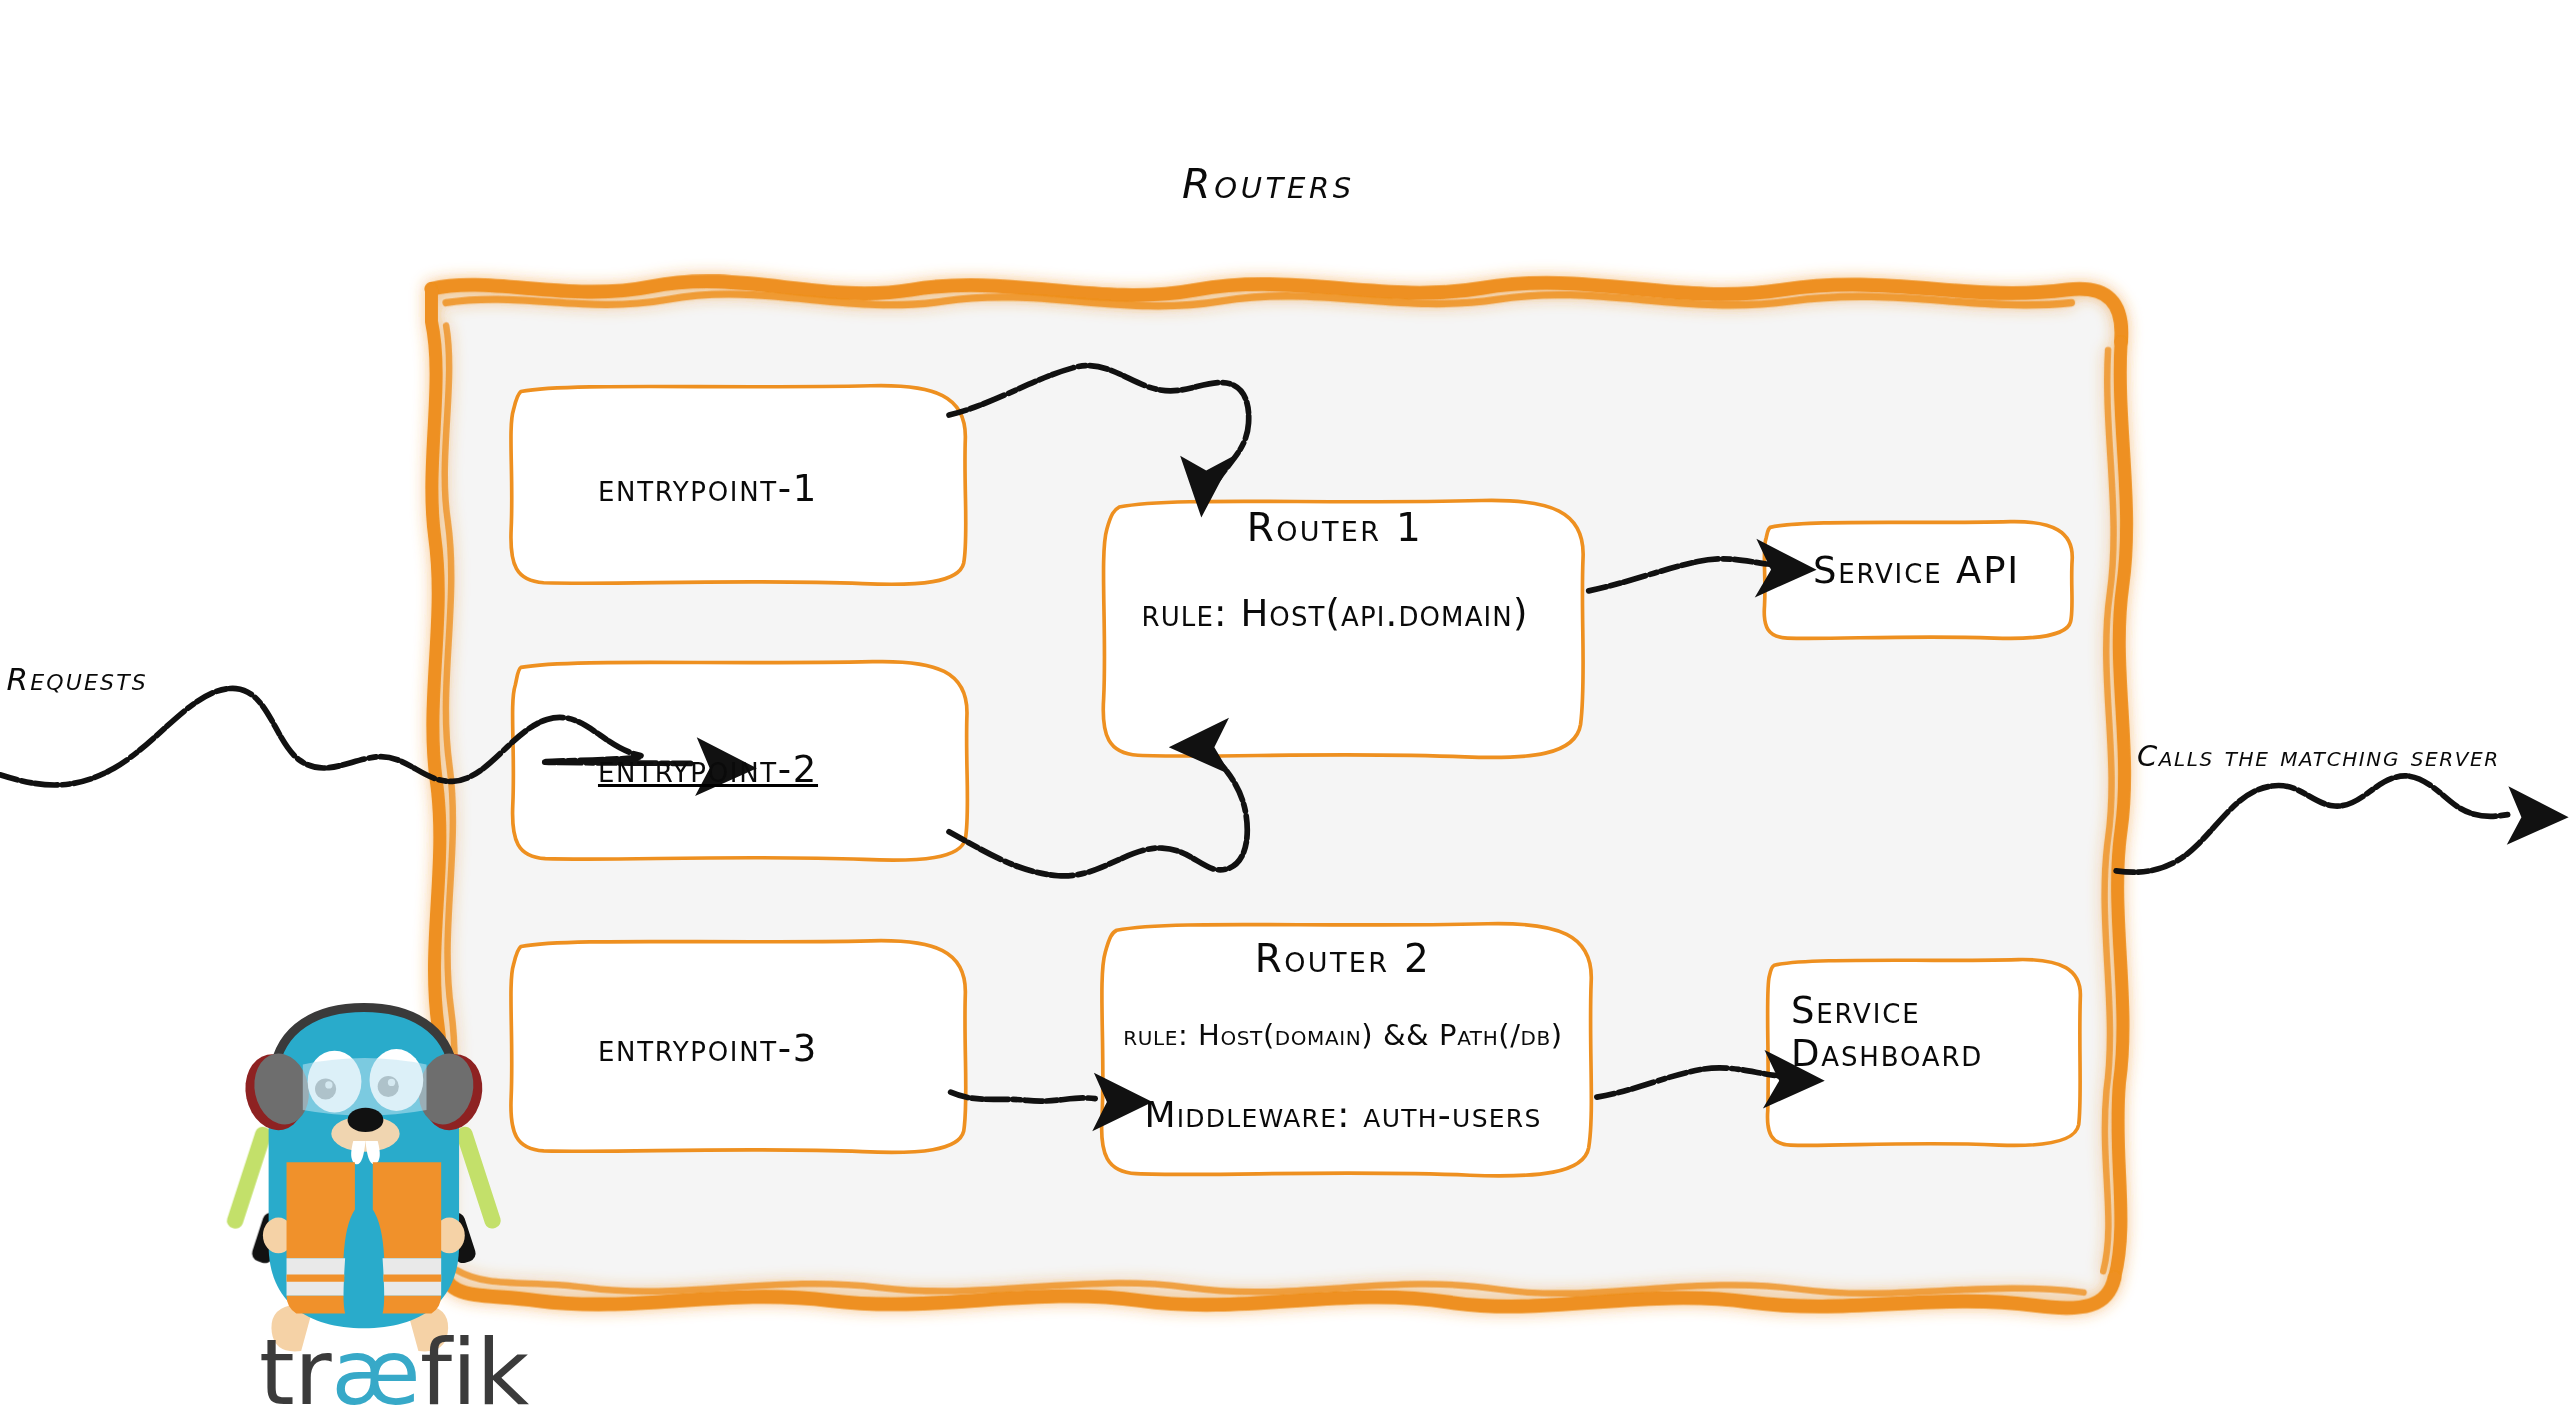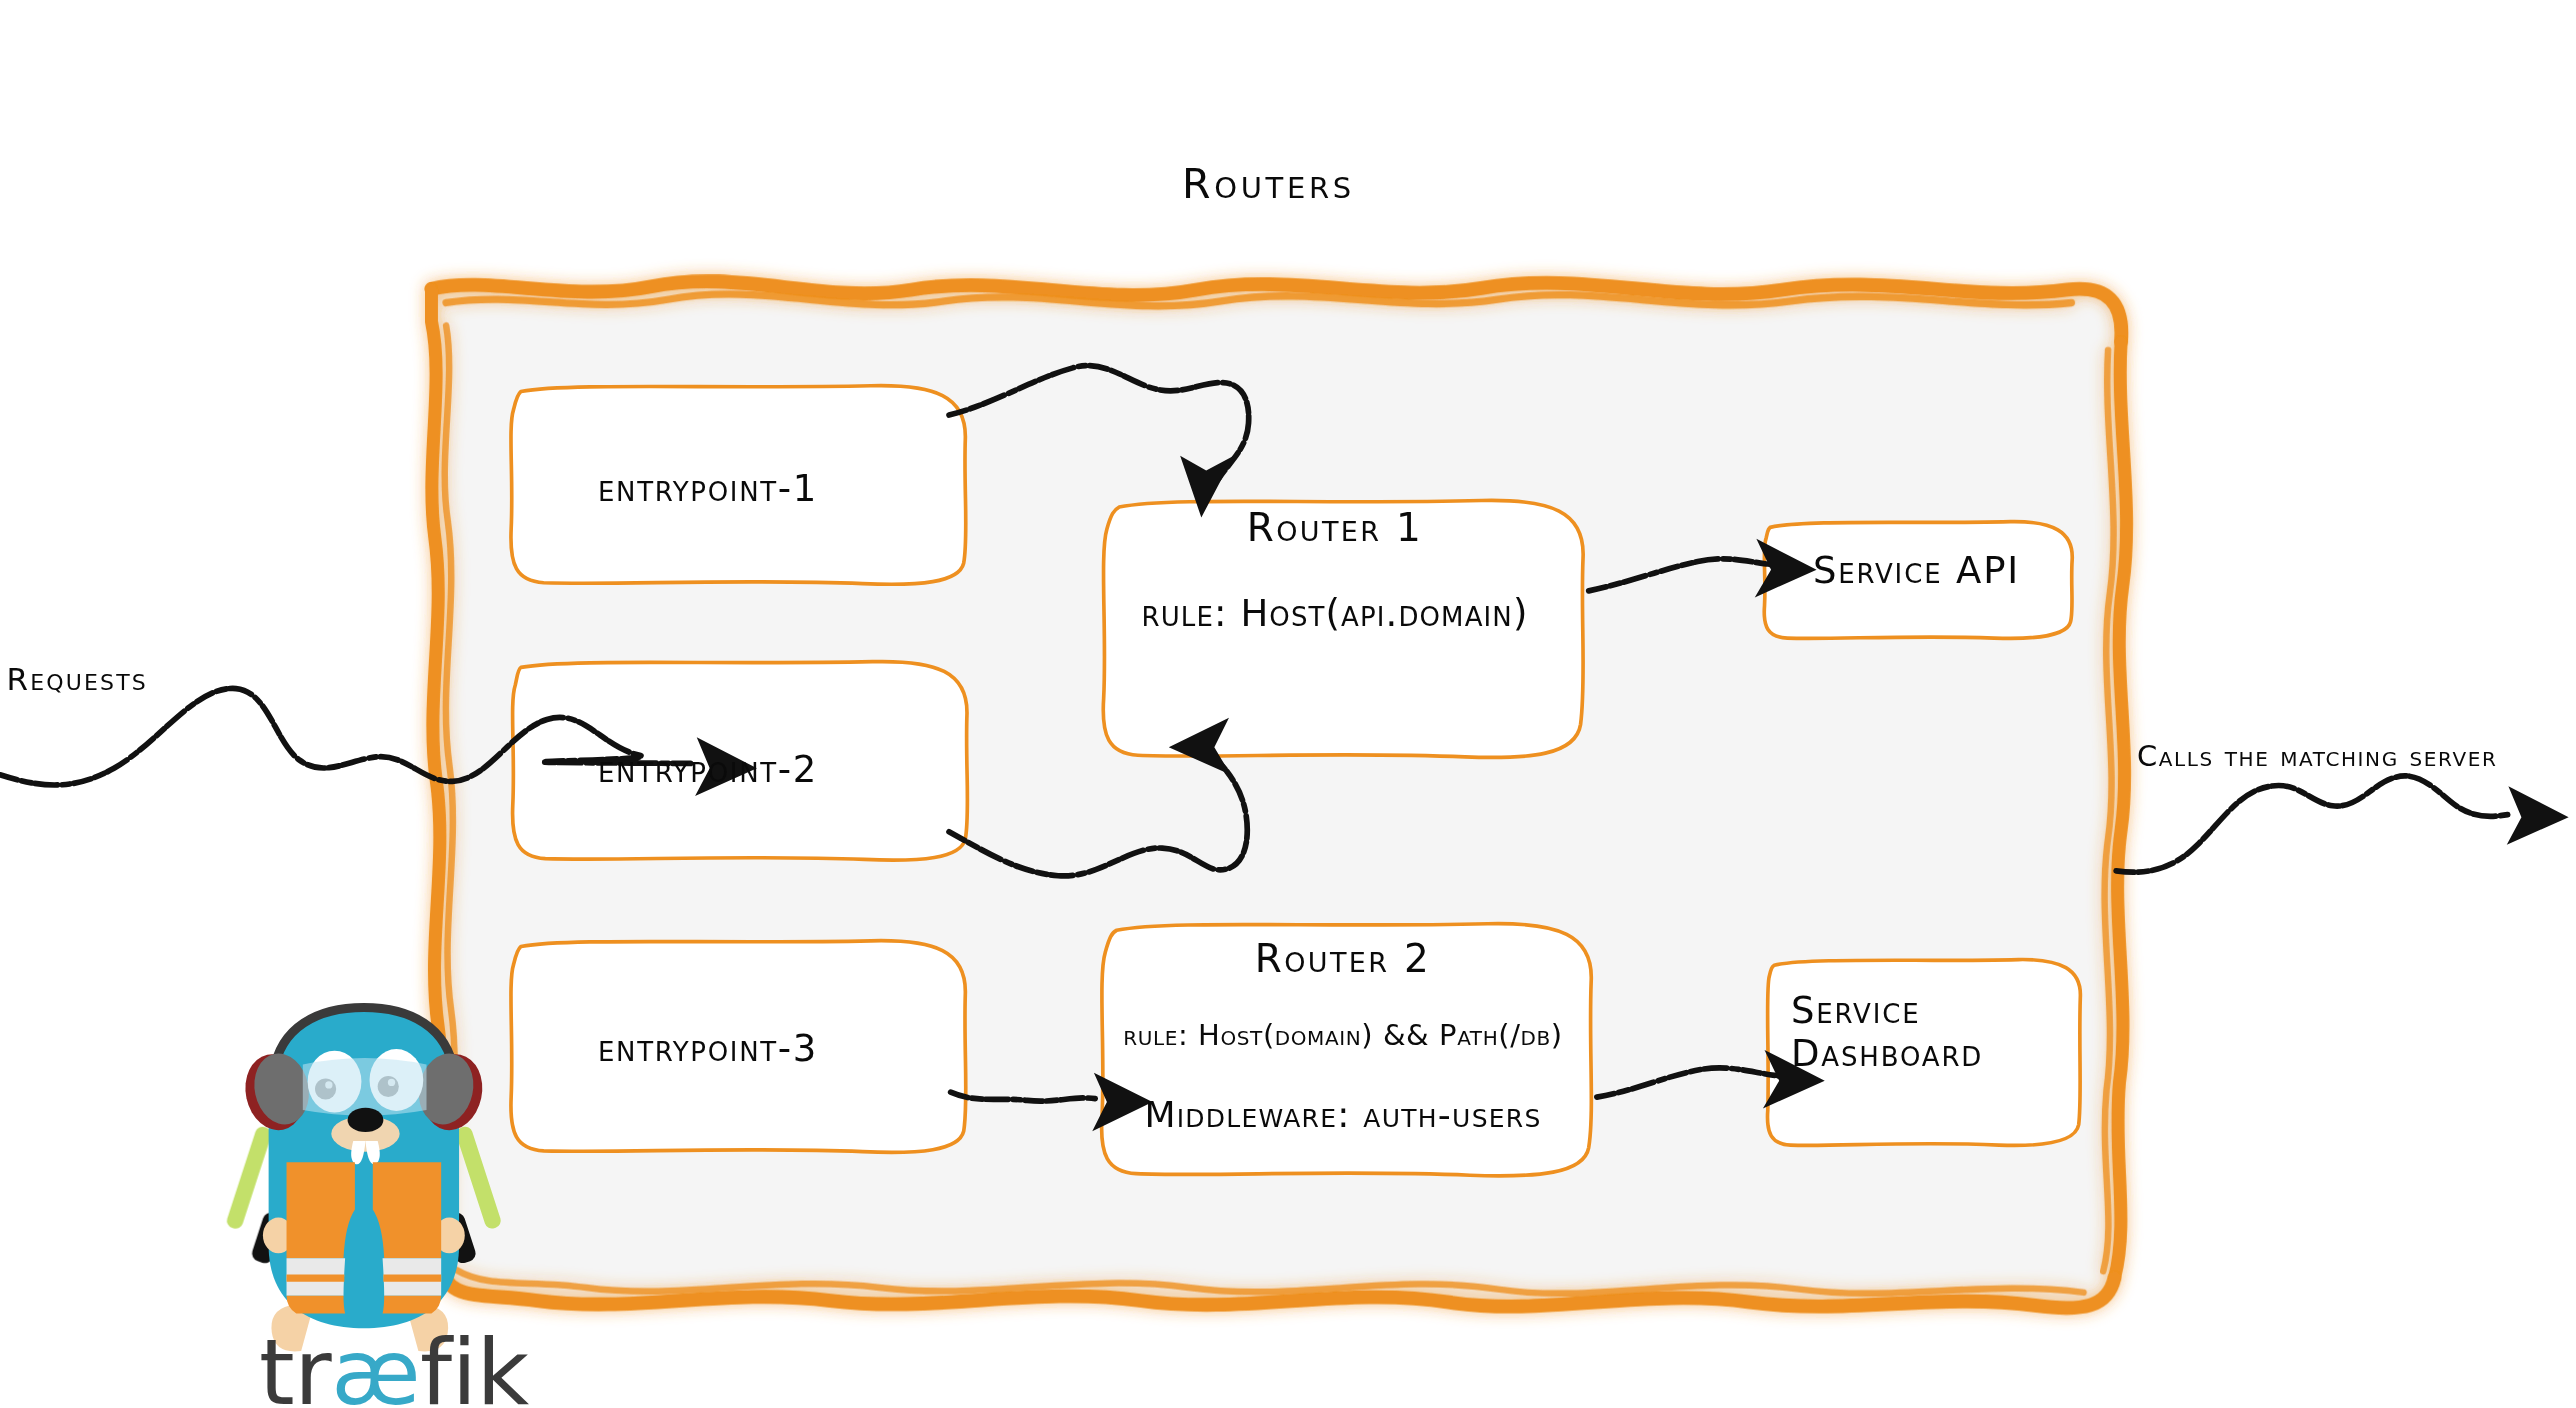--- a/index.html
+++ b/index.html
@@ -11,36 +11,36 @@
     font-family:"DejaVu Sans",sans-serif;
     font-variant:small-caps;
     font-weight:500;
     color:#0a0a0a;
     letter-spacing:.045em;
     white-space:nowrap;
   }
 
   #canvas{position:absolute;inset:0;}
   svg.layer{position:absolute;left:0;top:0;width:2576px;height:1408px;overflow:visible;}
-  .txt{position:absolute;}
+  .txt{position:absolute;font-style:italic;}
 
   
   #title{left:1182px;top:160px;font-size:41px;letter-spacing:.09em;}
 
   
   #requests-label{left:6.5px;top:661px;font-size:31px;letter-spacing:.07em;}
   #calls-label{left:2137px;top:739px;font-size:29px;letter-spacing:.055em;}
 
   
   .boxlabel{position:absolute;display:flex;flex-direction:column;
             align-items:center;justify-content:center;}
 
   .ep-label{font-size:37px;letter-spacing:.055em;}
   #ep1-label{left:521px;top:464px;width:374px;height:49px;}
-  #ep2-label{left:521px;top:745px;width:374px;height:49px;}
+  #ep2-label{left:521px;top:745px;width:374px;height:49px;text-decoration:underline;}
   #ep3-label{left:521px;top:1024px;width:374px;height:49px;}
   .ep-label > span{width:100%;text-align:center;}
 
   
   #r1-block{left:1107px;top:505px;width:456px;}
   #r1-title{font-size:39px;letter-spacing:.06em;}
   #r1-rule{font-size:37px;letter-spacing:.03em;margin-top:42px;}
 
   
   #r2-block{left:1107px;top:936px;width:472px;gap:34px;}

